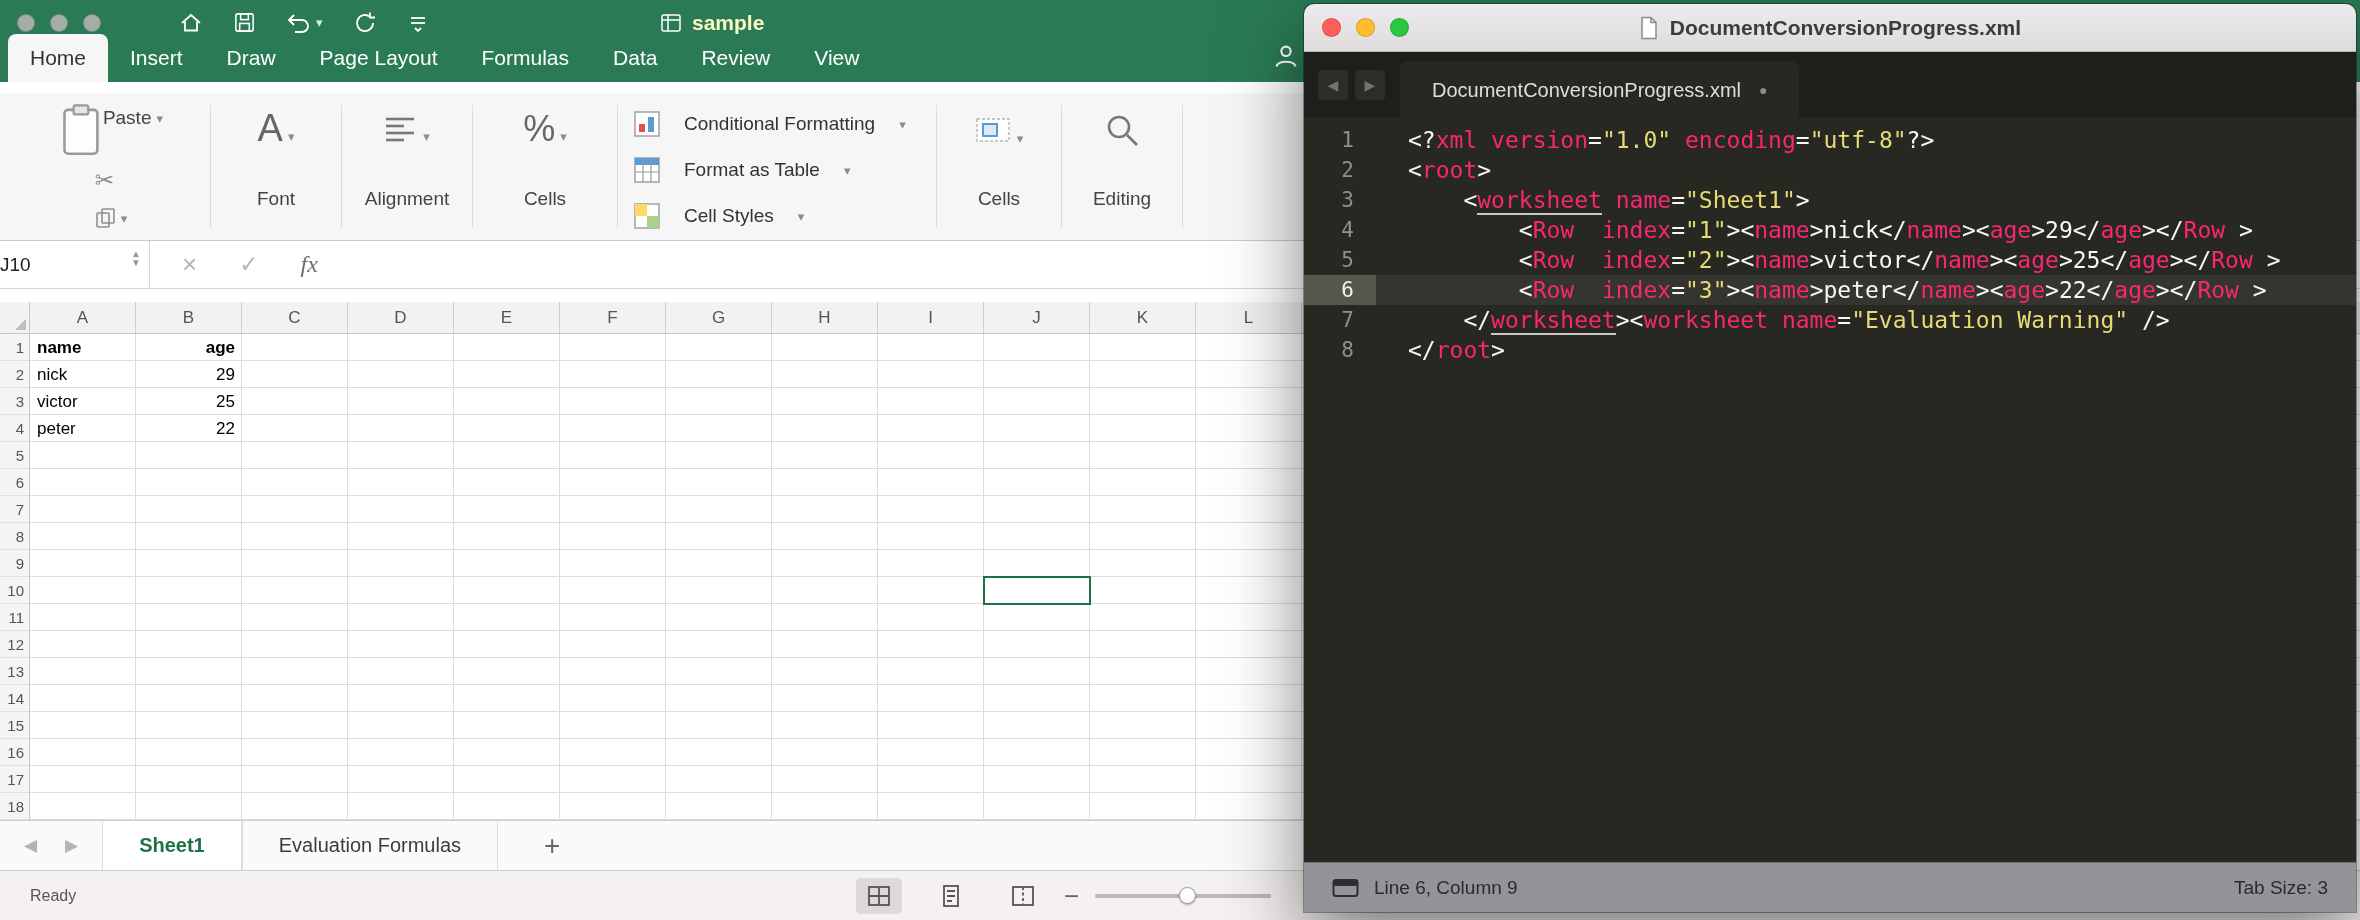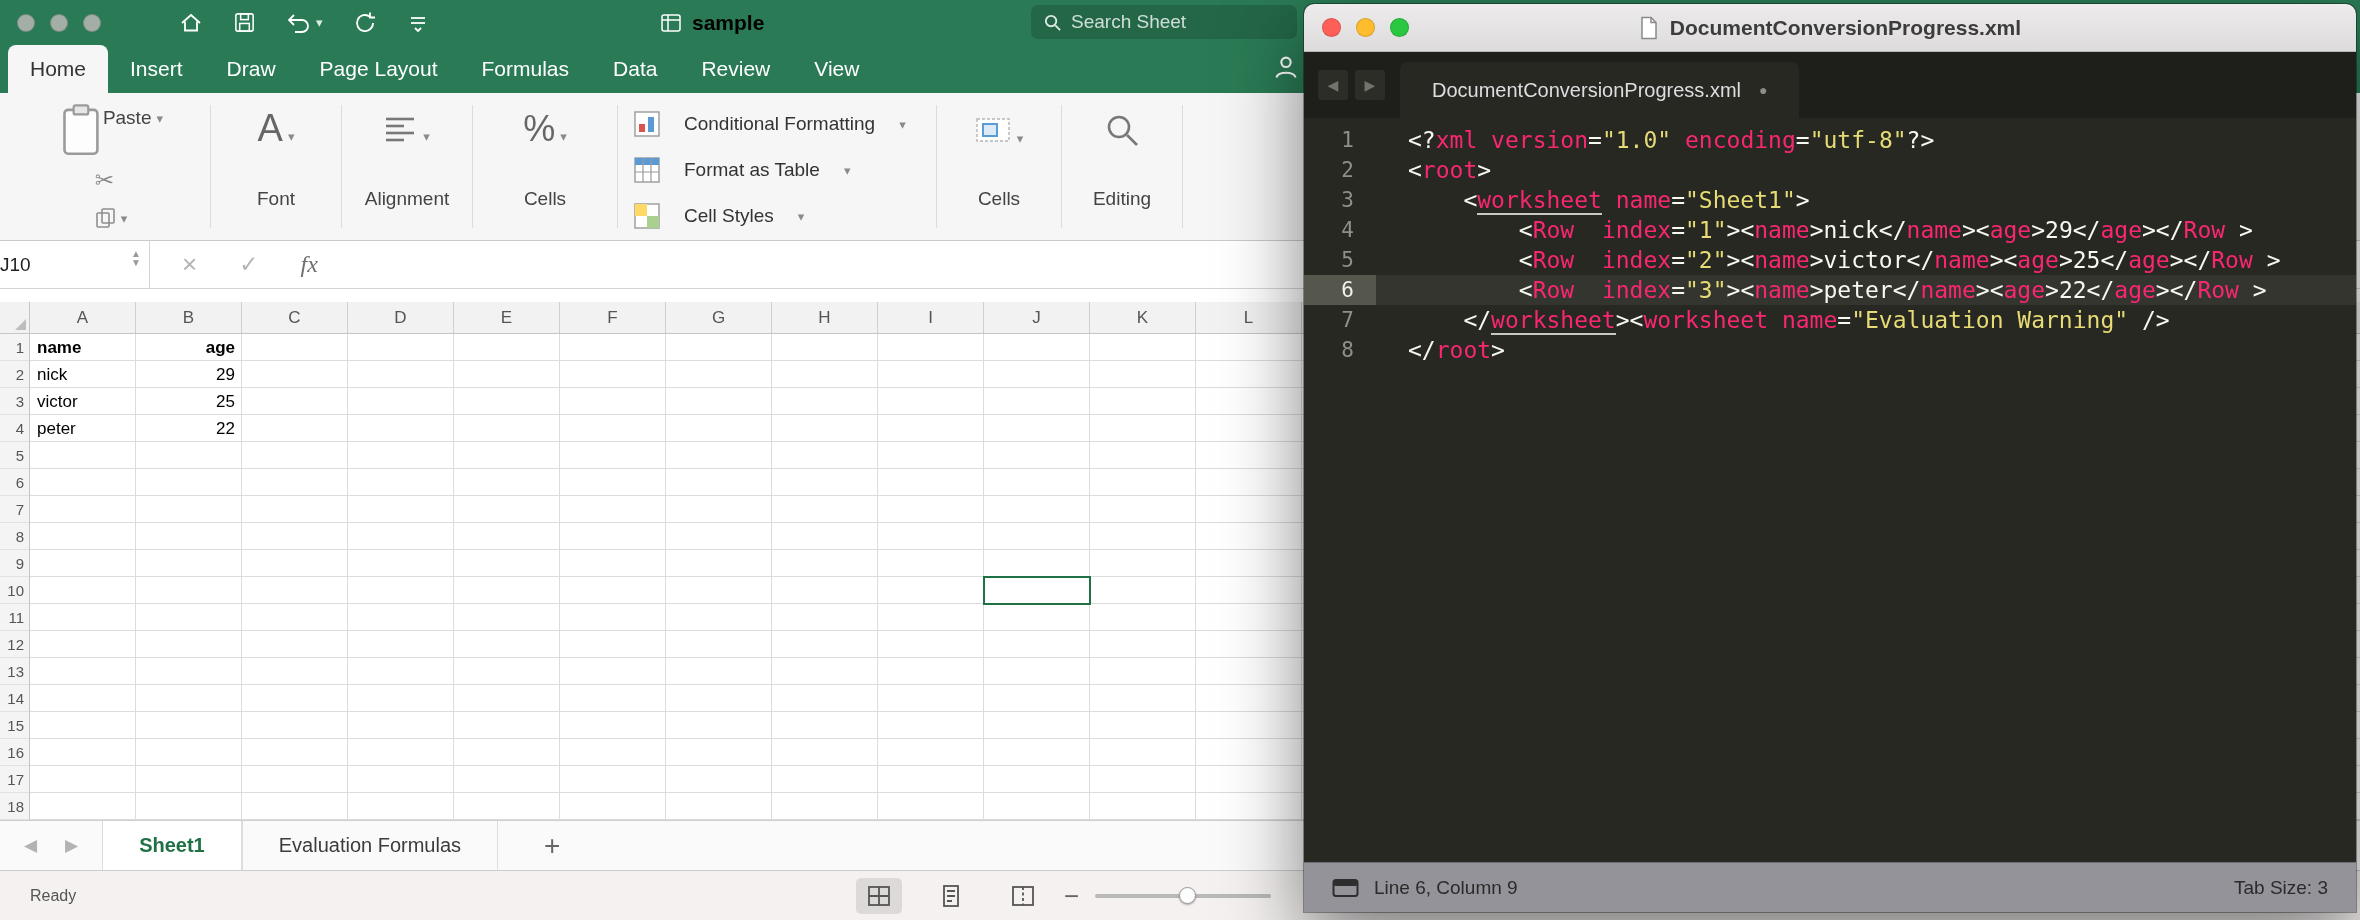--- a/index.html
+++ b/index.html
@@ -13,23 +13,23 @@
   .screen{position:absolute;inset:0;width:2360px;height:920px;overflow:hidden;background:#fff}
 
   
   .excel{position:absolute;inset:0}
   .xl-titlebar{position:absolute;left:0;top:0;right:0;height:45px;background:var(--excel-green);display:flex;align-items:center}
   .lights{display:flex;gap:15px;margin-left:17px}
   .light{width:18px;height:18px;border-radius:50%;background:#a2aea6;border:1px solid rgba(0,0,0,.18)}
   .xl-toolbtns{display:flex;align-items:center;gap:30px;margin-left:78px;color:#fff}
   .xl-toolbtns .tbtn{display:flex;align-items:center;gap:4px}
   .caret{font-size:13px;color:rgba(255,255,255,.85);line-height:1}
-  .xl-title{position:absolute;left:660px;top:0;height:45px;display:flex;align-items:center;gap:10px;color:#000000;font-weight:bold;font-size:21px}
+  .xl-title{position:absolute;left:660px;top:0;height:45px;display:flex;align-items:center;gap:10px;color:#fef9c3;font-weight:bold;font-size:21px}
   .xl-search{position:absolute;left:1031px;top:5px;width:266px;height:34px;background:rgba(0,0,0,.16);border-radius:7px;display:flex;align-items:center;color:rgba(255,255,255,.78);font-size:19px;gap:9px;padding:0 12px}
-  .xl-tabrow{position:absolute;left:0;top:45px;right:0;height:48px;background:var(--excel-green);}
+  .xl-tabrow{position:absolute;left:0;top:34px;right:0;height:48px;background:var(--excel-green);}
   .xl-tabrow .tabs{display:flex;height:100%;padding-left:8px}
   .xl-tab{height:100%;display:flex;align-items:center;padding:0 22px;color:#fff;font-size:21px;cursor:default}
   .xl-tab.active{background:var(--ribbon-bg);color:#333;border-radius:8px 8px 0 0}
   .person{position:absolute;left:1272px;top:8px}
 
   .xl-ribbon{position:absolute;top:93px;left:0;right:0;height:148px;background:var(--ribbon-bg);border-bottom:1px solid #c9c9c9;display:flex;align-items:stretch;padding-left:14px}
   .sep{width:1px;background:#dcdcdc;margin:12px 0}
   .grp{display:flex;flex-direction:column;align-items:center;padding-top:10px}
   .grp-label{margin-top:auto;margin-bottom:30px;font-size:19px;color:#444;display:flex;align-items:center;gap:5px}
   .grp-label .caret{color:#8a8a8a}
@@ -164,27 +164,20 @@
         </span>
       </div>
       <div class="xl-title">
         <svg width="22" height="22" viewBox="0 0 22 22" fill="none" stroke="#fff" stroke-width="1.5">
             <rect x="2" y="3" width="18" height="16" rx="2"></rect>
             <path d="M2 8 H20"></path>
             <path d="M8 3 V19"></path>
           </svg>
         <span>sample</span>
       </div>
-      <div class="xl-search">
-        <svg width="19" height="19" viewBox="0 0 20 20" fill="none" stroke="rgba(255,255,255,.85)" stroke-width="2">
-            <circle cx="8.5" cy="8.5" r="5.5"></circle>
-            <path d="M13 13 L18 18"></path>
-          </svg>
-        <span>Search Sheet</span>
-      </div>
     </div>
 
     <div class="xl-tabrow">
       <div class="tabs" id="ribbonTabs">
           <div class="xl-tab active">Home</div>
           <div class="xl-tab">Insert</div>
           <div class="xl-tab">Draw</div>
           <div class="xl-tab">Page Layout</div>
           <div class="xl-tab">Formulas</div>
           <div class="xl-tab">Data</div>

